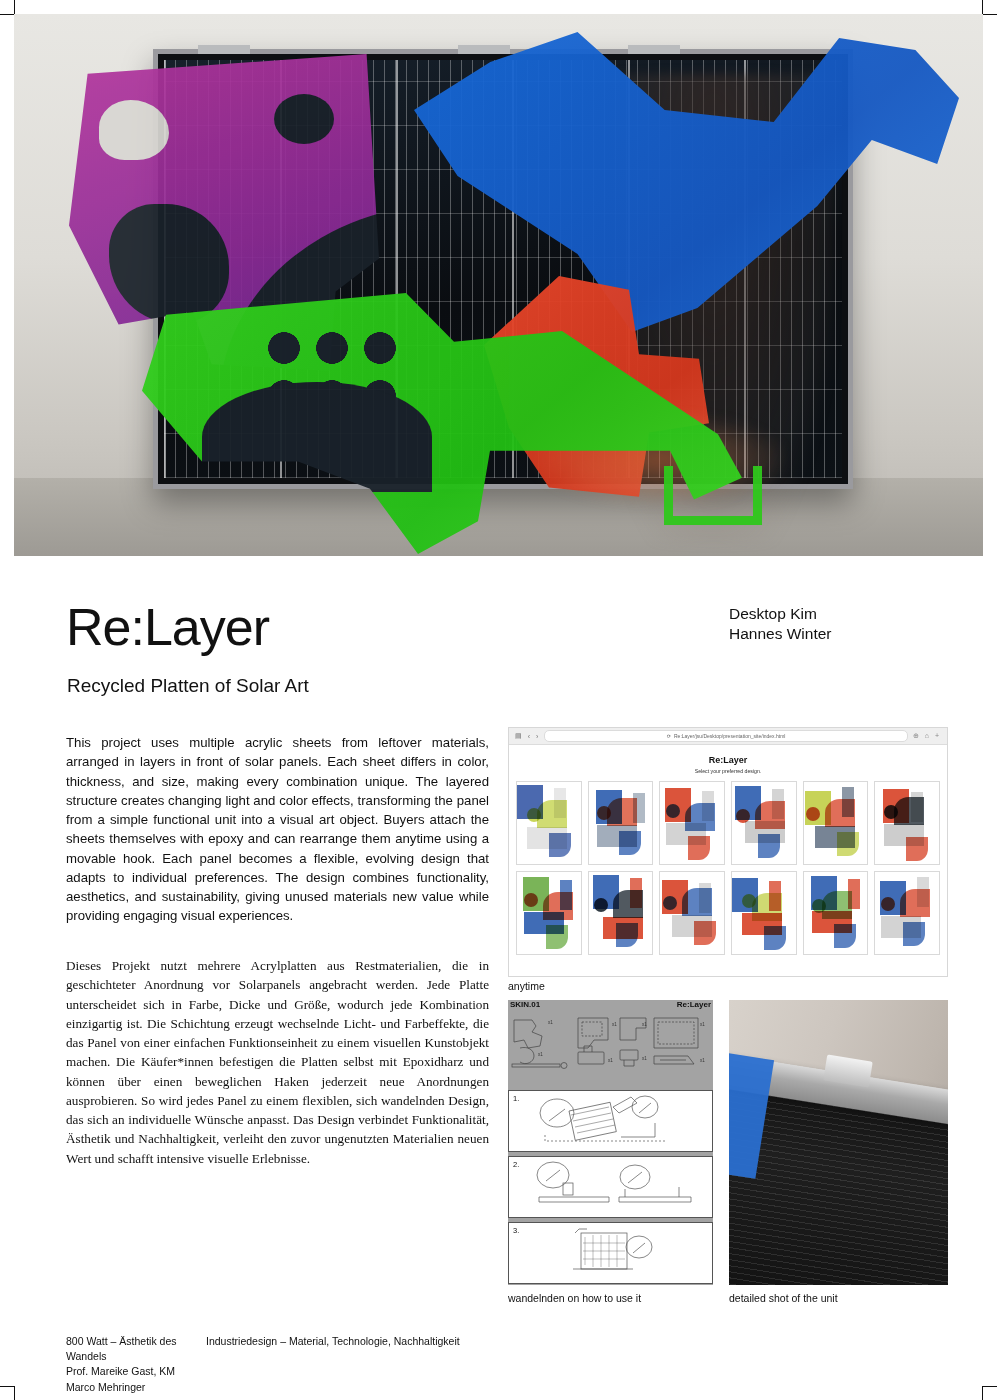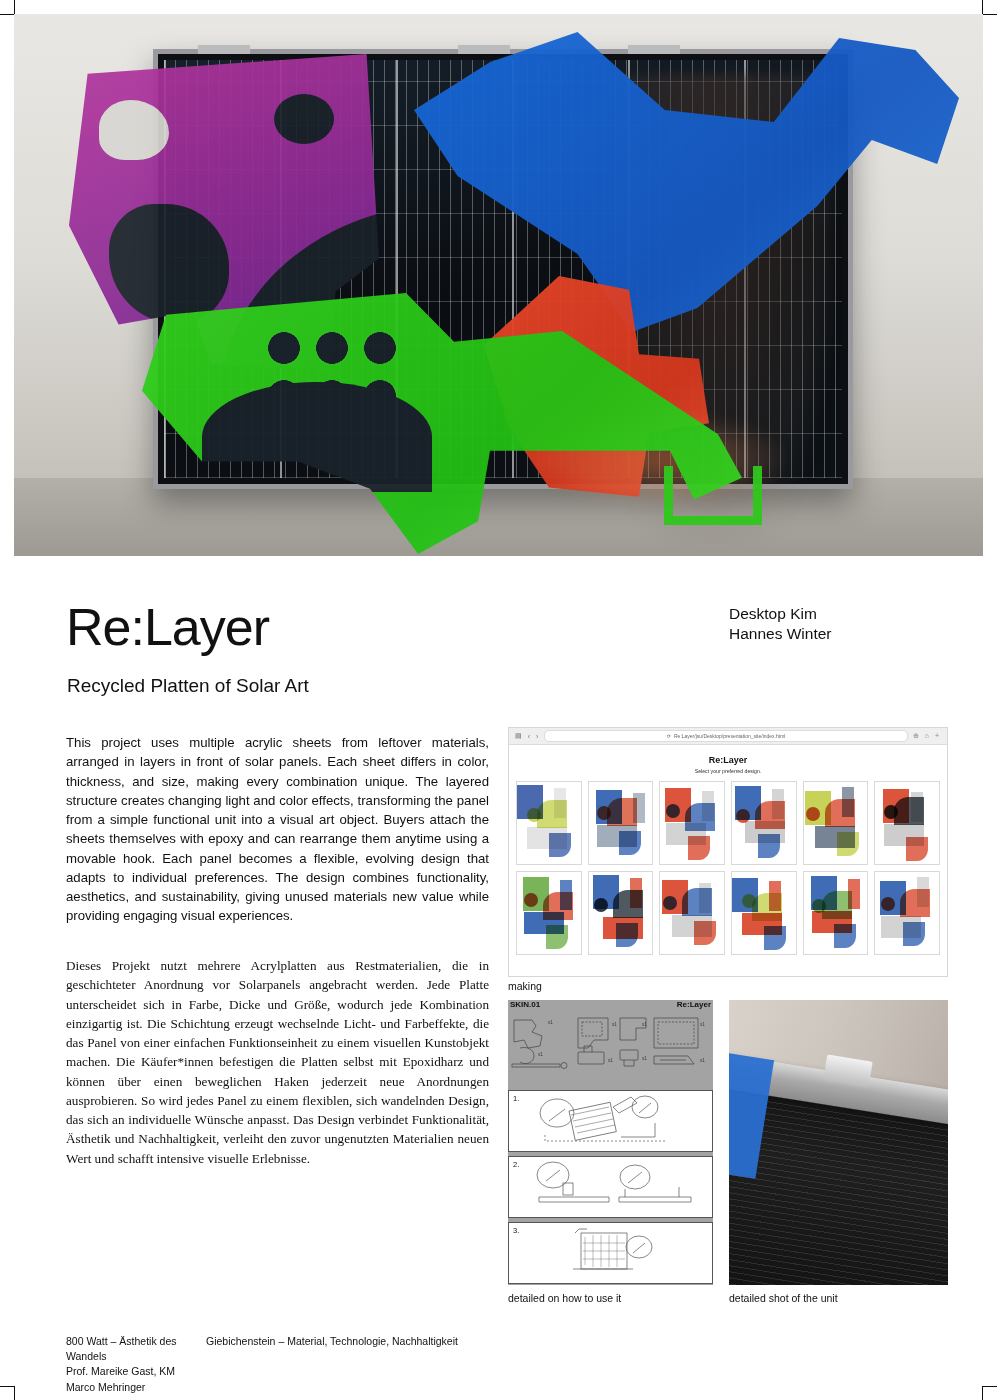--- a/index.html
+++ b/index.html
@@ -518,21 +518,21 @@
       <div class="card">
         <i style="left: 5px; top: 9px; width: 26px; height: 34px; background: rgb(47, 95, 176); border-radius: 0px; opacity: 0.92; mix-blend-mode: multiply;"></i>
         <i style="left: 25px; top: 17px; width: 30px; height: 28px; background: rgb(216, 69, 42); border-radius: 50% 0px 0px; opacity: 0.78; mix-blend-mode: multiply;"></i>
         <i style="left: 6px; top: 44px; width: 40px; height: 22px; background: rgb(207, 207, 207); border-radius: 0px; opacity: 0.92; mix-blend-mode: multiply;"></i>
         <i style="left: 28px; top: 50px; width: 22px; height: 24px; background: rgb(47, 95, 176); border-radius: 0px 0px 50%; opacity: 0.78; mix-blend-mode: multiply;"></i>
         <i style="left: 6px; top: 25px; width: 14px; height: 14px; background: rgb(216, 69, 42); border-radius: 50%; opacity: 0.92; mix-blend-mode: multiply;"></i>
         <i style="left: 42px; top: 5px; width: 12px; height: 30px; background: rgb(207, 207, 207); border-radius: 0px; opacity: 0.78; mix-blend-mode: multiply;"></i>
       </div>
     </div>
 </div>
-<div class="caption" id="caption-website">making</div>
+<div class="caption" id="caption-website">anytime</div>
 
 <div class="guideline">
   <div class="gl-head">
     <span>SKIN.01</span>
     <span>Re:Layer</span>
   </div>
   <div class="gl-parts">
     <svg class="sketch" width="205" height="74" viewBox="0 0 205 74">
       <g fill="none" stroke="#444" stroke-width="0.7">
         <path d="M6 8 l18 0 l4 6 l-4 6 l10 4 l-2 10 l-12 2 l-4 -8 l-10 2 z"></path>
@@ -604,34 +604,34 @@
         <rect x="72" y="10" width="46" height="36"></rect>
         <path d="M76 14 l0 28 M84 12 l0 32 M92 12 l0 32 M100 12 l0 32 M108 12 l0 32 M74 20 l42 0 M74 28 l42 0 M74 36 l42 0" stroke-width="0.4"></path>
         <ellipse cx="130" cy="24" rx="13" ry="11"></ellipse>
         <path d="M124 30 l12 -10"></path>
         <path d="M64 46 l60 0"></path>
         <path d="M66 10 l4 -4 l8 0"></path>
       </g>
     </svg>
   </div>
 </div>
-<div class="caption" id="caption-guideline">detailed on how to use it</div>
+<div class="caption" id="caption-guideline">wandelnden on how to use it</div>
 
 <div class="hookphoto">
   <div class="bg"></div>
   <div class="dark">
     <div class="stripes"></div>
   </div>
   <div class="rail"></div>
   <div class="blue"></div>
   <div class="hook"></div>
 </div>
 <div class="caption" id="caption-hook">detailed shot of the unit</div>
 
 <div class="footer">
   <div class="row">
     <span class="c1">800 Watt – Ästhetik des Wandels</span>
-    <span class="c2">Giebichenstein – Material, Technologie, Nachhaltigkeit</span>
+    <span class="c2">Industriedesign – Material, Technologie, Nachhaltigkeit</span>
   </div>
   <div class="row">
     <span class="c1">Prof. Mareike Gast, KM Marco Mehringer</span>
   </div>
 </div>
 
 </body></html>

